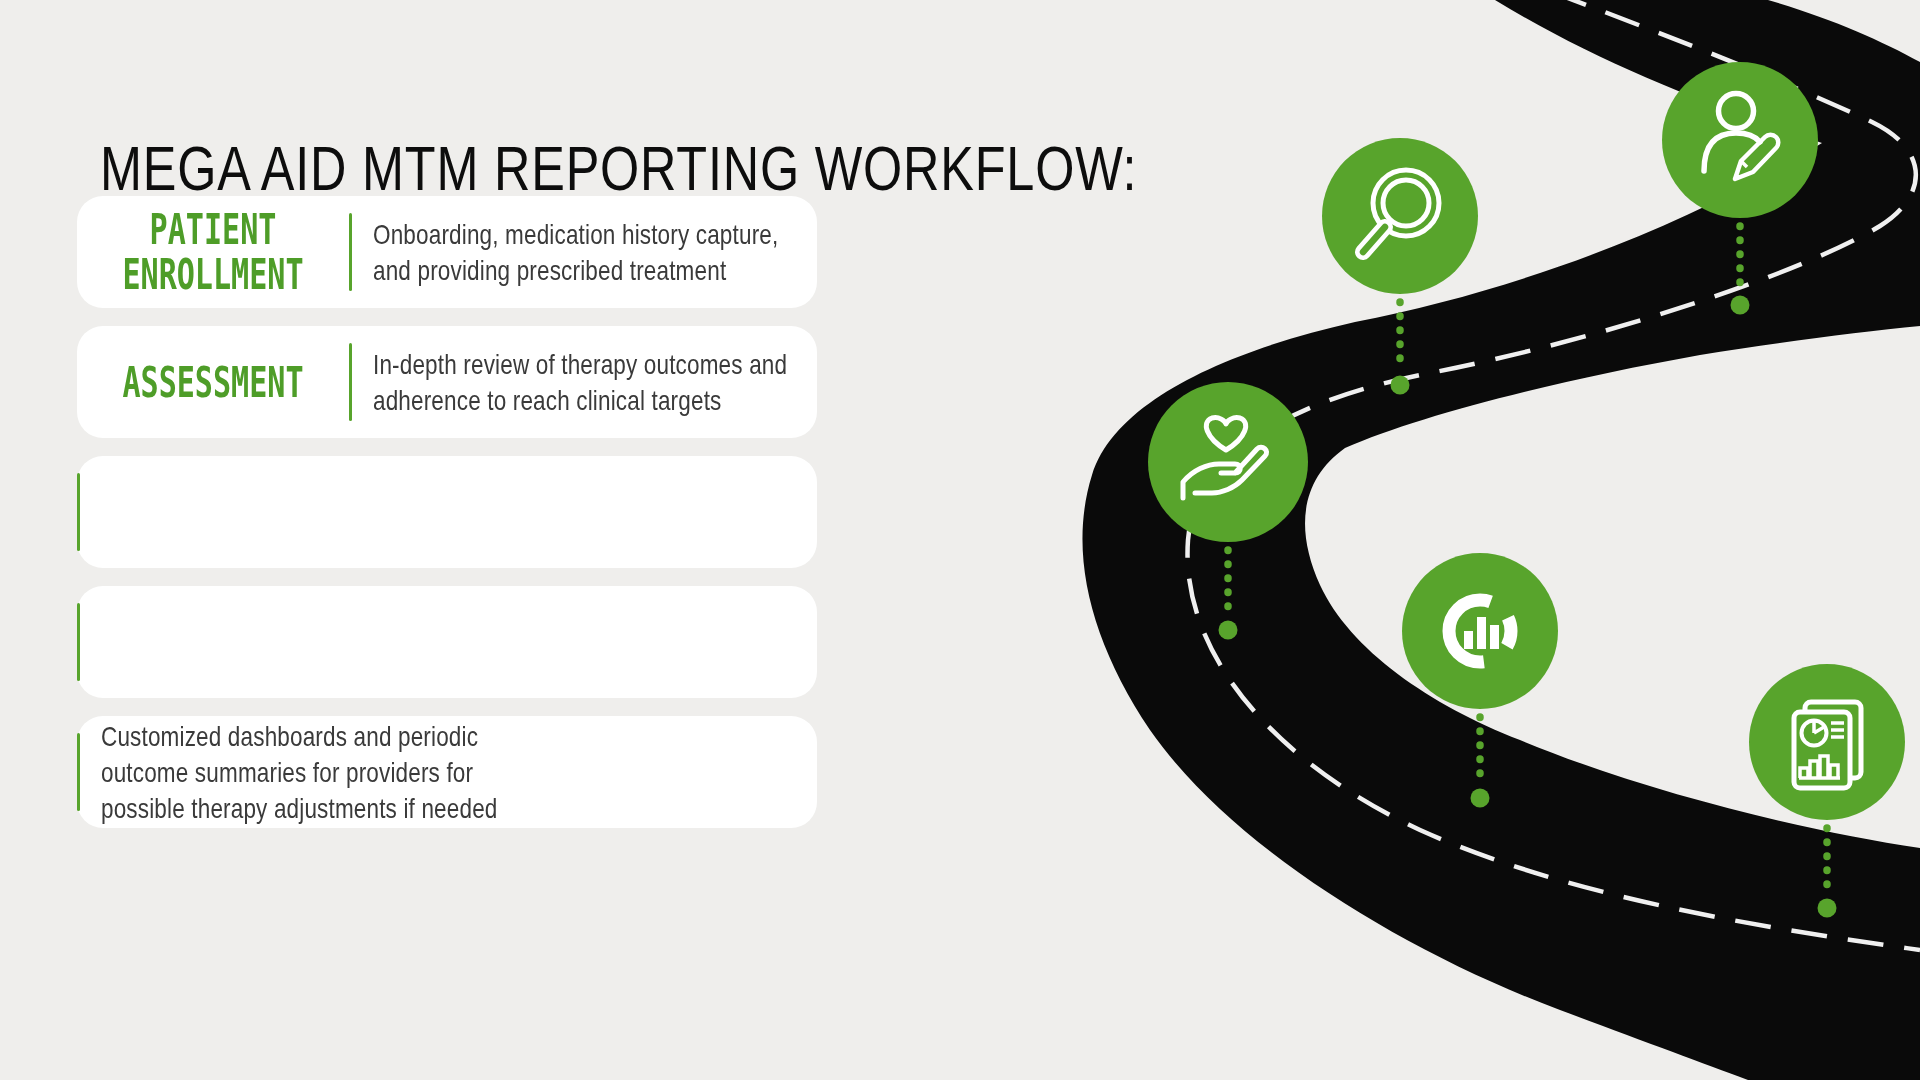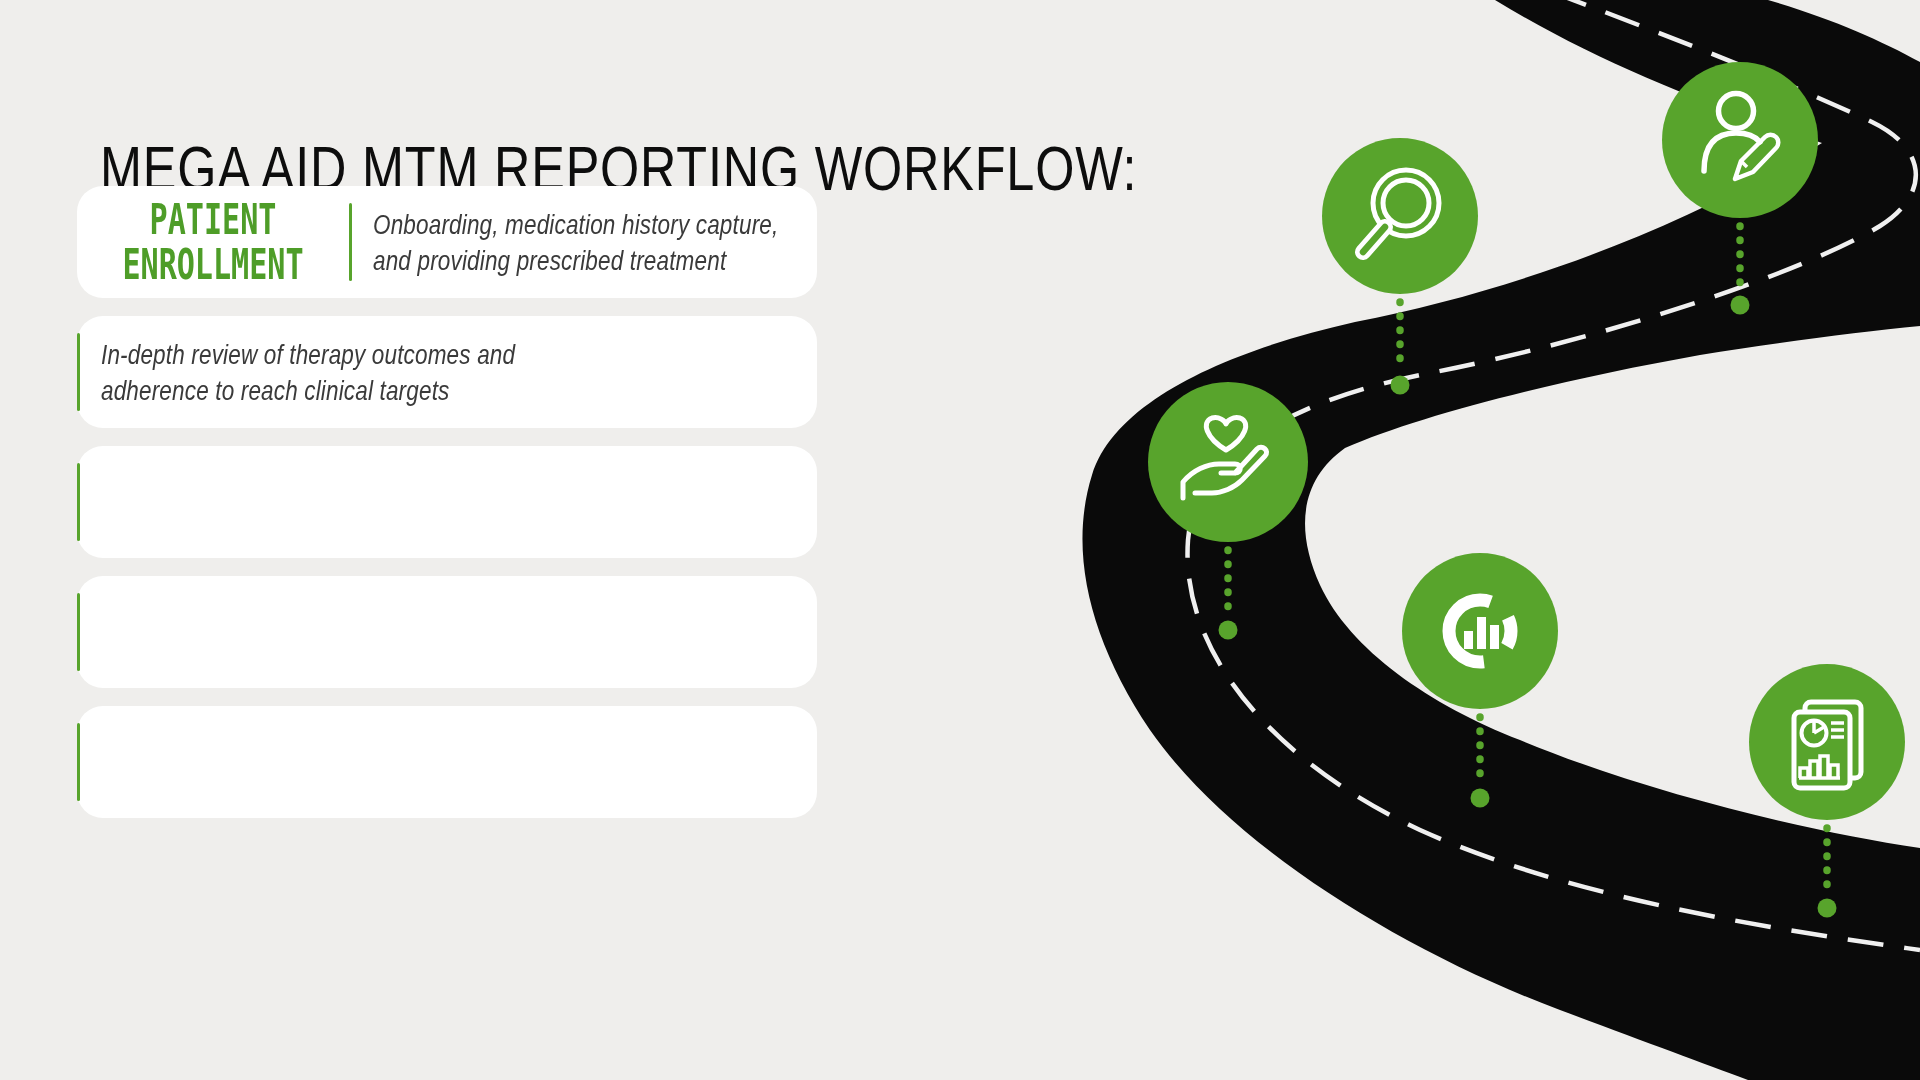--- a/index.html
+++ b/index.html
@@ -17,37 +17,37 @@
     white-space:nowrap;
   }
   .page-title .squeeze{
     display:inline-block;transform:scaleX(0.8);transform-origin:left center;
     letter-spacing:1px;
   }
 
   .cards{position:absolute;left:77px;top:186px;width:740px;}
   .card{
     width:740px;height:112px;background:#ffffff;border-radius:26px;
-    margin-bottom:18px;display:flex;align-items:center;
+    margin-bottom:18px;display:flex;align-items:center;margin-top:10px;
   }
   .label-col{
     width:272px;flex:0 0 272px;display:flex;justify-content:center;align-items:center;
   }
   .step-label{
     display:block;width:380px;margin-left:-54px;margin-right:-54px;
     transform:scaleX(0.70);transform-origin:center center;
     font-family:"DejaVu Sans Mono",monospace;font-weight:700;
     font-size:43px;line-height:1.04;color:#4e9d28;text-align:center;
     white-space:normal;
   }
   .v-divider{
     flex:0 0 3px;width:3px;align-self:stretch;margin:17px 0;
     background:#58a42c;border-radius:2px;
   }
-  .desc-col{flex:1 1 auto;margin-left:21px;min-width:0;overflow:visible;font-style:italic;}
+  .desc-col{flex:1 1 auto;margin-left:21px;min-width:0;overflow:visible;}
   .step-desc{
     display:block;width:545px;
     transform:scaleX(0.79);transform-origin:left center;
     font-size:28.5px;line-height:1.27;color:#3a3a3a;letter-spacing:0.2px;
   }
 </style>
 </head>
 <body>
 
 <div class="stage">
@@ -151,32 +151,38 @@
       <div class="label-col">
         <span class="step-label">PATIENT ENROLLMENT</span>
       </div>
       <div class="v-divider"></div>
       <div class="desc-col">
         <span class="step-desc">Onboarding, medication history capture, and providing prescribed treatment</span>
       </div>
     </div>
 
     <div class="card">
+      <div class="label-col">
+        <span class="step-label">ASSESSMENT</span>
+      </div>
       <div class="v-divider"></div>
       <div class="desc-col">
         <span class="step-desc">In-depth review of therapy outcomes and adherence to reach clinical targets</span>
       </div>
     </div>
 
     <div class="card">
       <div class="v-divider"></div>
     </div>
 
     <div class="card">
       <div class="v-divider"></div>
     </div>
 
     <div class="card">
       <div class="v-divider"></div>
+      <div class="desc-col">
+        <span class="step-desc">Customized dashboards and periodic outcome summaries for providers for possible therapy adjustments if needed</span>
+      </div>
     </div>
 
   </div>
 </div>
 
 </body></html>

